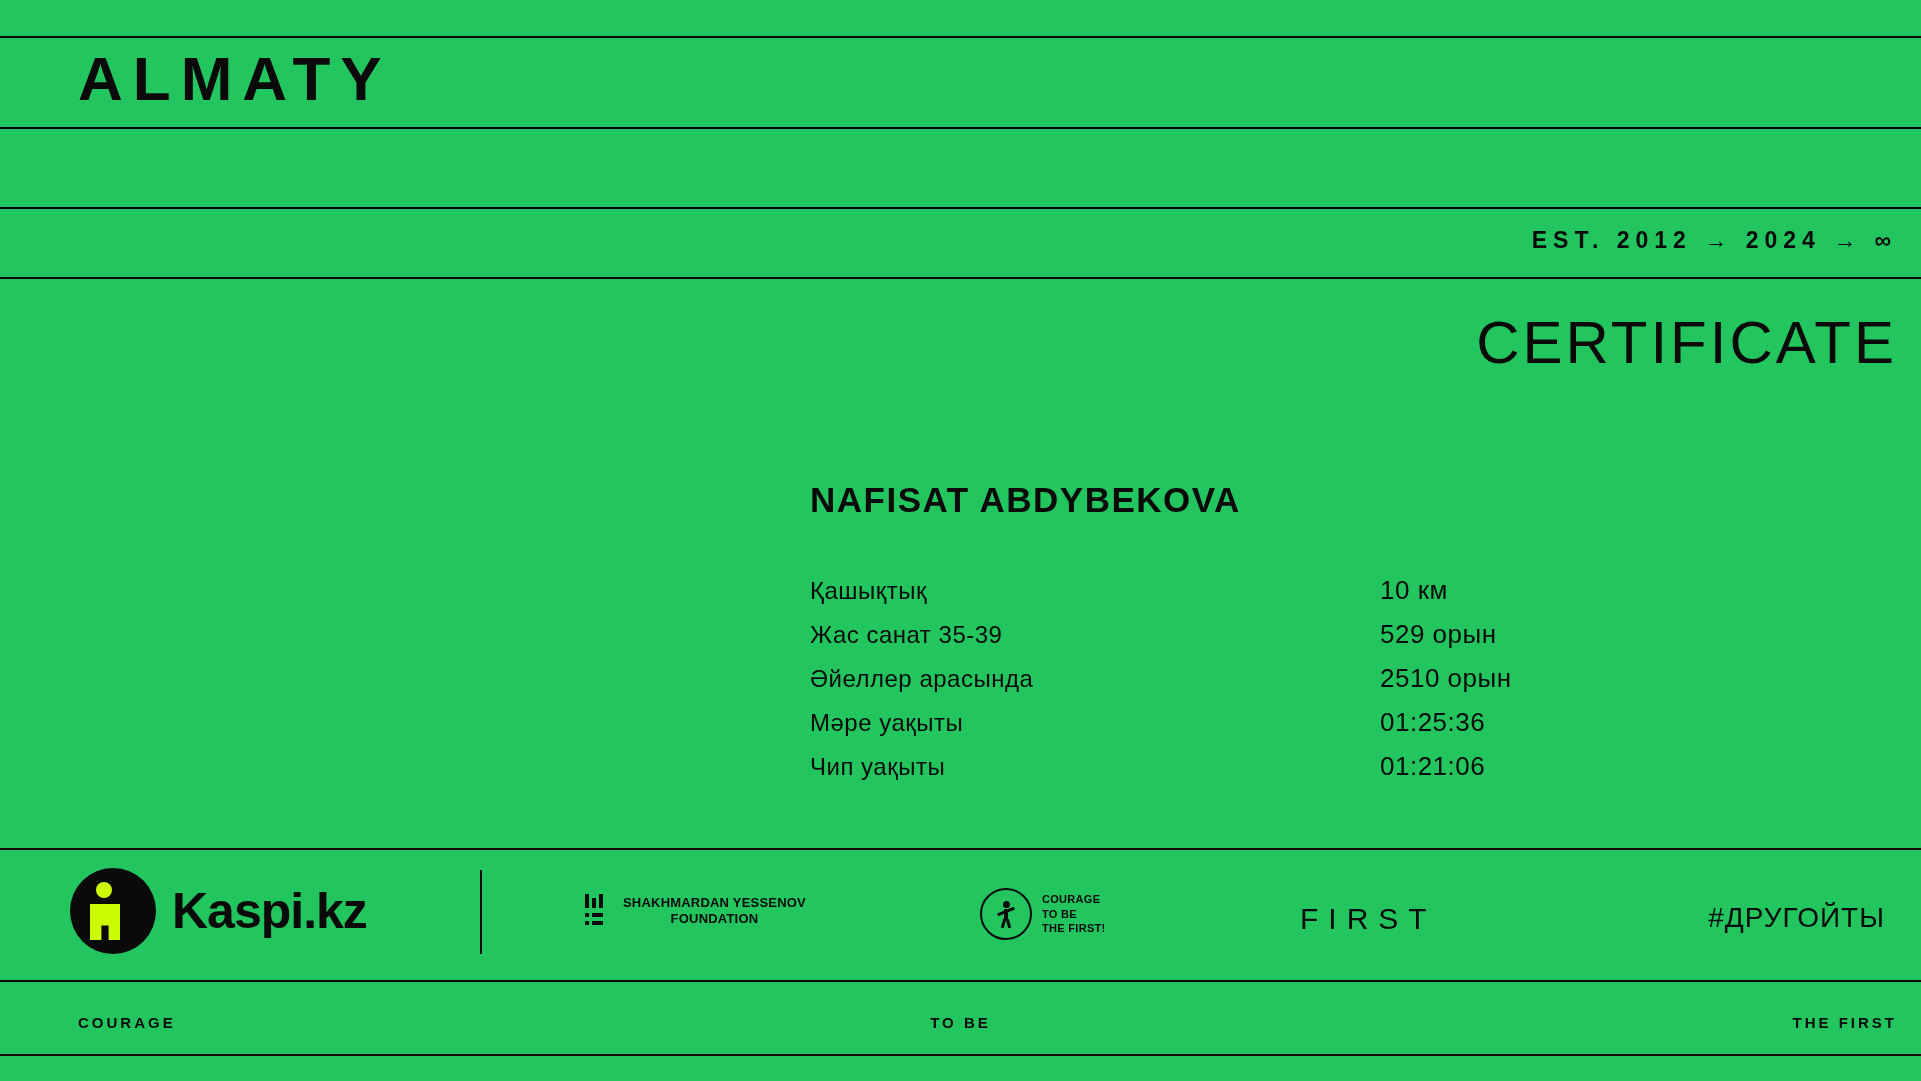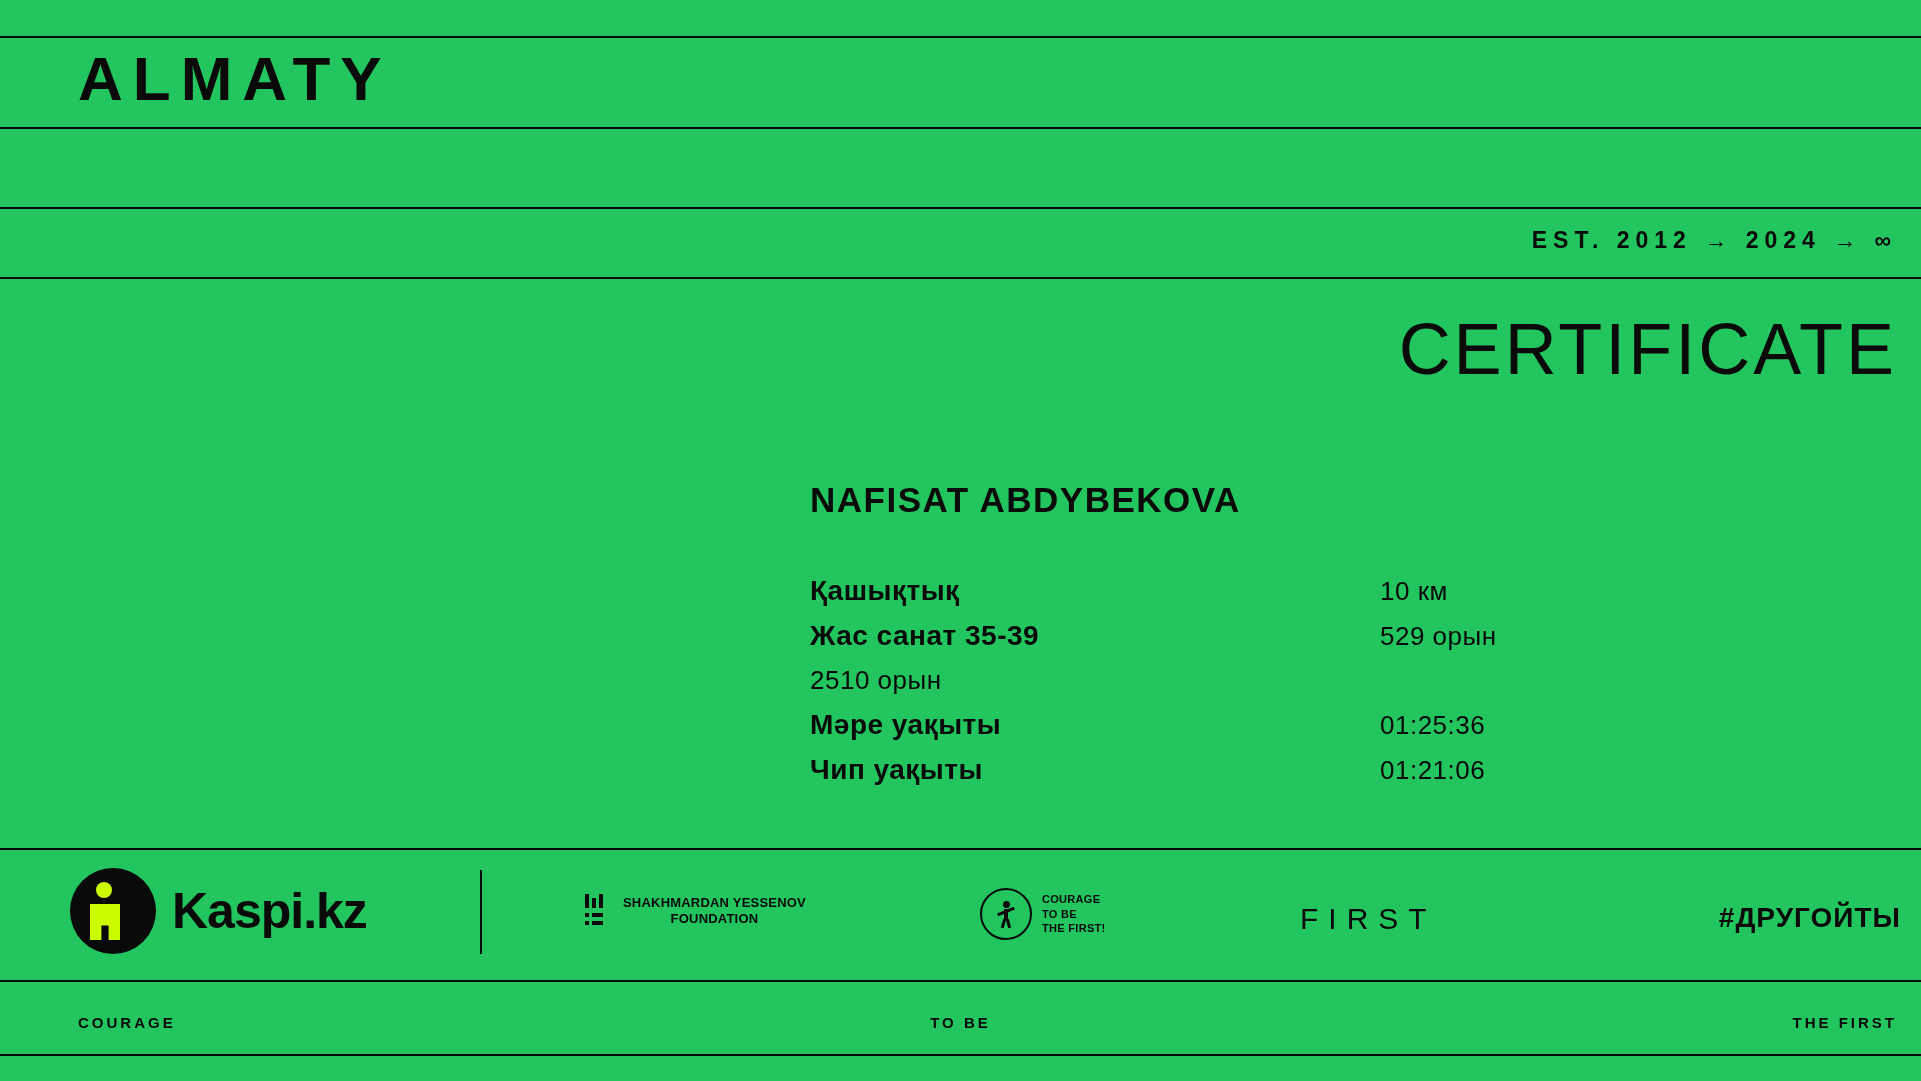--- a/index.html
+++ b/index.html
@@ -68,21 +68,21 @@
     letter-spacing: 6px;
     white-space: nowrap;
     text-align: right;
   }
 
   
   .cert-title {
     position: absolute;
     right: 24px;
     top: 313px;
-    font-size: 72px;
+    font-size: 60px;
     font-weight: 400;
     letter-spacing: 3px;
     line-height: 1;
     white-space: nowrap;
     text-align: right;
   }
 
   
   .athlete-name {
     position: absolute;
@@ -101,22 +101,22 @@
     top: 575px;
     width: 1000px;
   }
   .result-row {
     display: flex;
     align-items: baseline;
     margin-bottom: 13px;
   }
   .result-label {
     width: 570px;
-    font-size: 28px;
-    font-weight: 700;
+    font-size: 24px;
+    font-weight: 400;
     letter-spacing: 0.5px;
     white-space: nowrap;
   }
   .result-value {
     font-size: 26px;
     font-weight: 400;
     letter-spacing: 0.5px;
     white-space: nowrap;
   }
 
@@ -285,24 +285,24 @@
     position: absolute;
     left: 1300px;
     top: 52px;
     font-size: 30px;
     font-weight: 400;
     letter-spacing: 10px;
     white-space: nowrap;
   }
   .sponsor-drugoity {
     position: absolute;
-    right: 20px;
+    right: 36px;
     top: 52px;
     font-size: 28px;
-    font-weight: 700;
+    font-weight: 400;
     letter-spacing: 1px;
     white-space: nowrap;
   }
 
   
   .footer-slogan {
     position: absolute;
     left: 0;
     top: 1014px;
     width: 1921px;
@@ -352,20 +352,21 @@
   <div class="results">
     <div class="result-row">
       <span class="result-label">Қашықтық</span>
       <span class="result-value">10 км</span>
     </div>
     <div class="result-row">
       <span class="result-label">Жас санат 35-39</span>
       <span class="result-value">529 орын</span>
     </div>
     <div class="result-row">
+      <span class="result-label">Әйеллер арасында</span>
       <span class="result-value">2510 орын</span>
     </div>
     <div class="result-row">
       <span class="result-label">Мәре уақыты</span>
       <span class="result-value">01:25:36</span>
     </div>
     <div class="result-row">
       <span class="result-label">Чип уақыты</span>
       <span class="result-value">01:21:06</span>
     </div>

